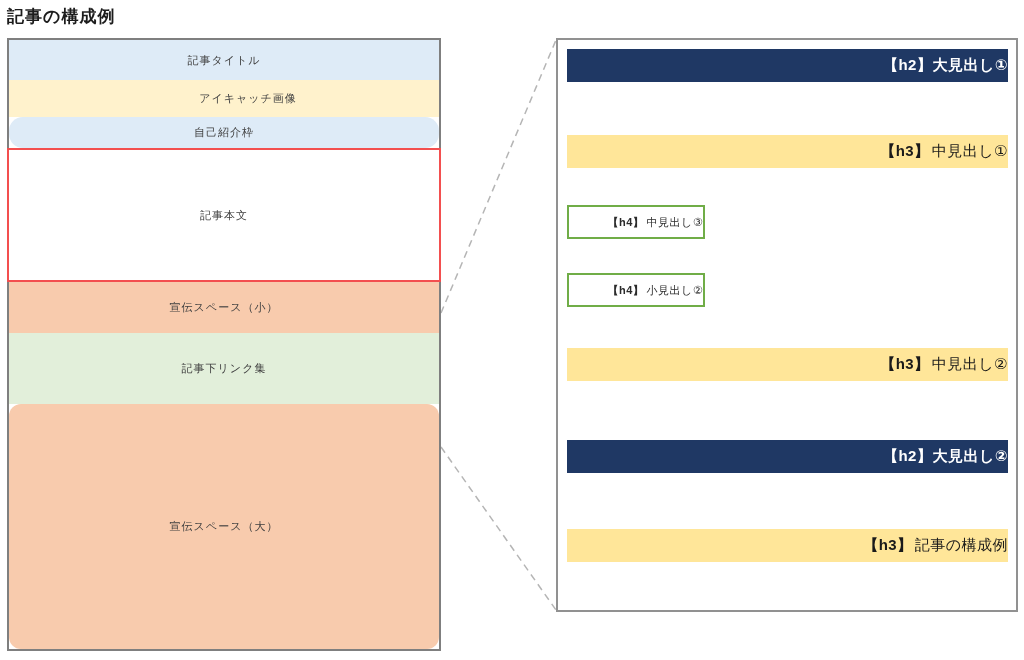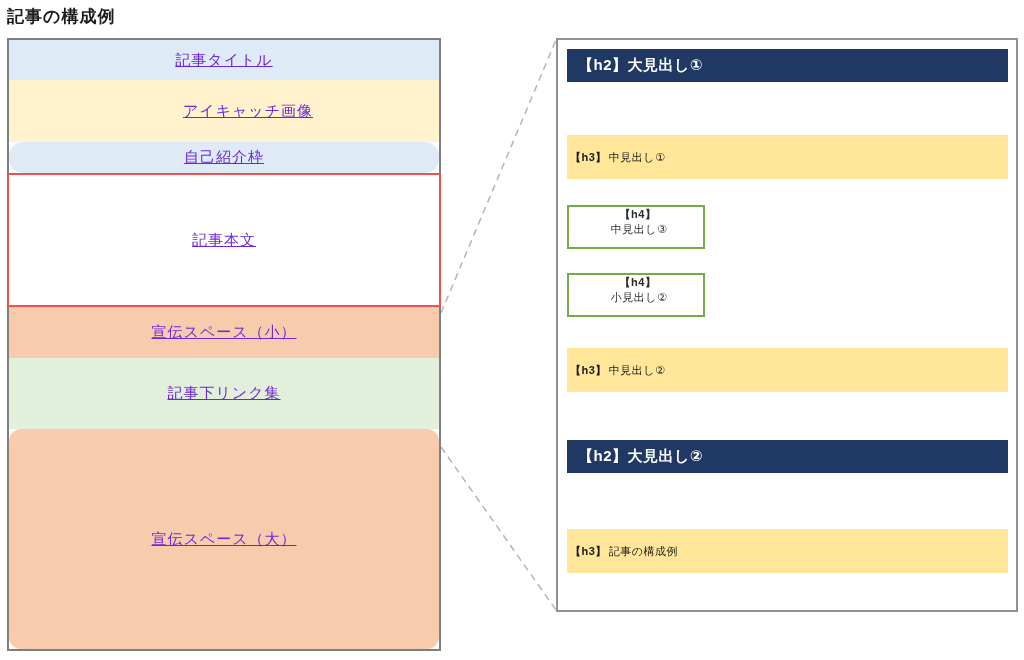--- a/index.html
+++ b/index.html
@@ -42,30 +42,29 @@
     box-sizing: border-box;
     border: 2px solid #7f7f7f;
     background: #ffffff;
     display: flex;
     flex-direction: column;
   }
   .sec {
     display: flex;
     align-items: center;
     justify-content: center;
-    font-size: 15px;
+    font-size: 11px;
     font-weight: 500;
-    color: #6d28d9;
+    color: #404040;
     letter-spacing: 1px;
     box-sizing: border-box;
     flex: 0 0 auto;
-    text-decoration: underline;
   }
   .sec-0 { height: 40px;  background: #deebf7; }
-  .sec-1 { height: 62px;  background: #fff2cc; padding-left: 48px; }
+  .sec-1 { height: 37px;  background: #fff2cc; padding-left: 48px; }
   .sec-2 { height: 87px;  background: #ededed; }
   .sec-3 { height: 31px;  background: #deebf7; border-radius: 14px; }
   .sec-4 { height: 51px;  background: #f8cbad; }
   .sec-5 {
     height: 134px;
     background: #ffffff;
     margin: 0 -2px;
     border: 2px solid #f34f4f;
   }
   .sec-6 { height: 71px;  background: #e2efda; text-align: center; }
@@ -79,53 +78,53 @@
     height: 574px;
     box-sizing: border-box;
     border: 2px solid #919191;
     background: #ffffff;
   }
   .hitem {
     position: absolute;
     box-sizing: border-box;
     display: flex;
     align-items: center;
+    justify-content: flex-end;
   }
   .h2bar {
     left: 9px;
     right: 8px;
     height: 33px;
     background: #1f3864;
     color: #ffffff;
     font-weight: 700;
     font-size: 15px;
     padding-left: 11px;
     letter-spacing: 0.5px;
   }
   .h3bar {
     left: 9px;
     right: 8px;
-    height: 44px;
+    height: 33px;
     background: #ffe699;
     color: #1a1a1a;
-    font-size: 11px;
+    font-size: 15px;
     padding-left: 3px;
     letter-spacing: 0.5px;
   }
   .h4box {
     left: 9px;
     width: 138px;
-    height: 44px;
+    height: 34px;
     background: #ffffff;
     border: 2px solid #70ad47;
     color: #2b2b2b;
     font-size: 11px;
     padding-left: 6px;
     letter-spacing: 0.5px;
-    flex-direction: column;
   }
   .h3bar .tag, .h4box .tag { font-weight: 700; margin-right: 2px; }
   .pos-0 { top: 9px; }
   .pos-1 { top: 95px; }
   .pos-2 { top: 165px; }
   .pos-3 { top: 233px; }
   .pos-4 { top: 308px; }
   .pos-5 { top: 400px; }
   .pos-6 { top: 489px; }
 </style>

